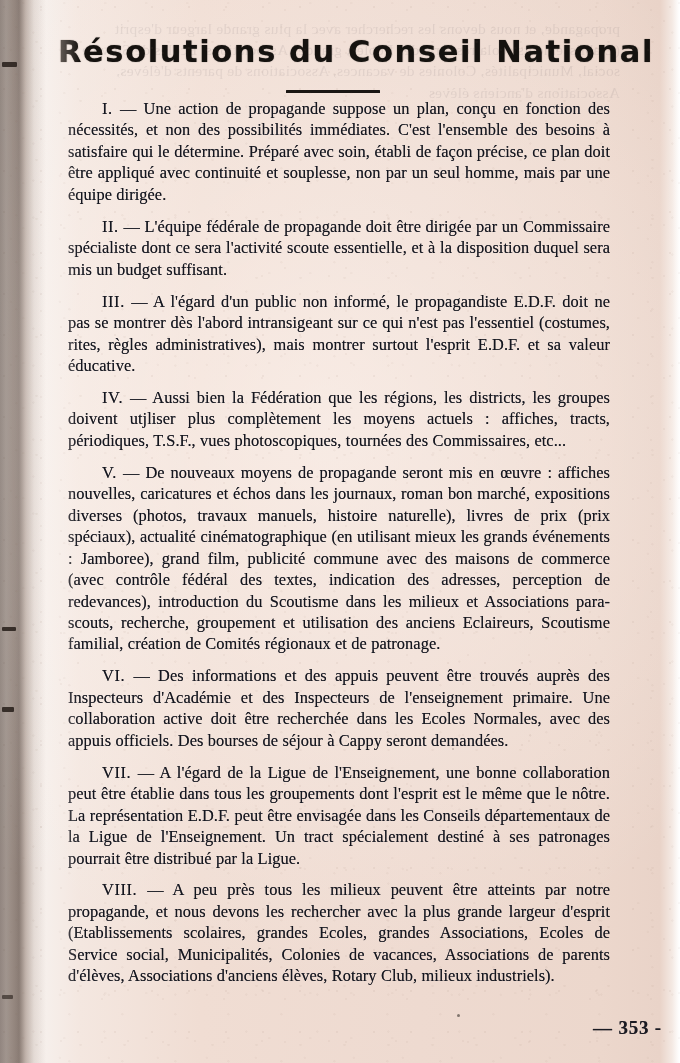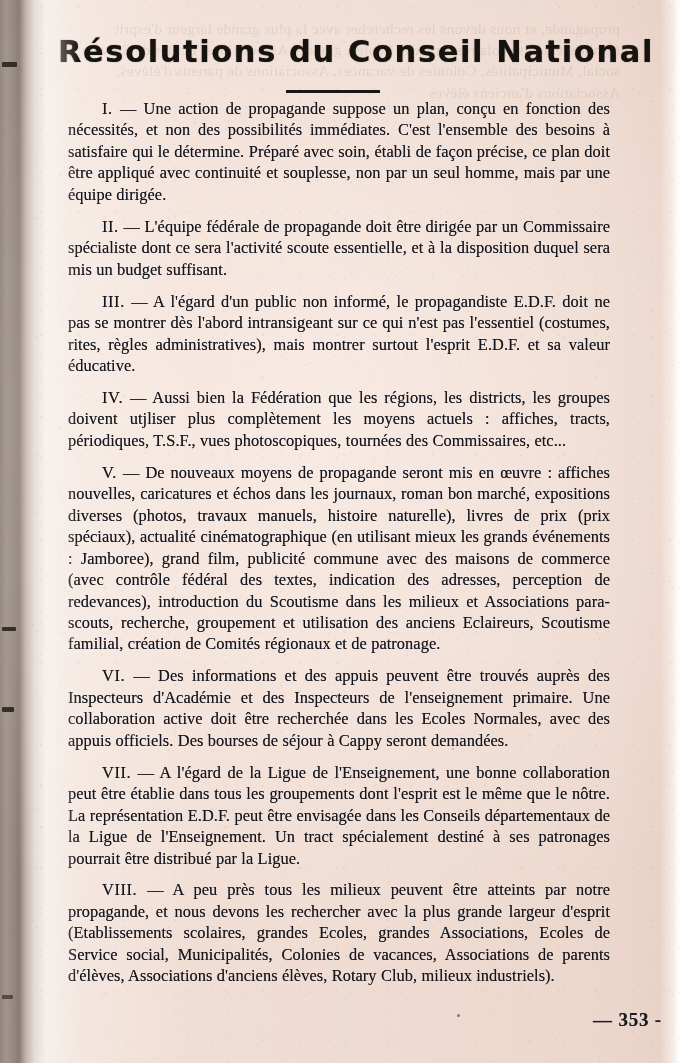--- a/index.html
+++ b/index.html
@@ -139,21 +139,21 @@
   #art-0 { margin-top: 28px; }
 
   .numeral {
     letter-spacing: .6px;
   }
   .dash { letter-spacing: 0; }
 
   .page-number {
     position: absolute;
     right: 18px;
-    bottom: 32px;
+    bottom: 24px;
     font-size: 19px;
     font-weight: 700;
     letter-spacing: .8px;
     color: #1a1a22;
     font-family: "Liberation Serif", serif;
     text-shadow: 0 0 .6px rgba(20,20,34,.5);
   }
 
   
   .inkfade {

